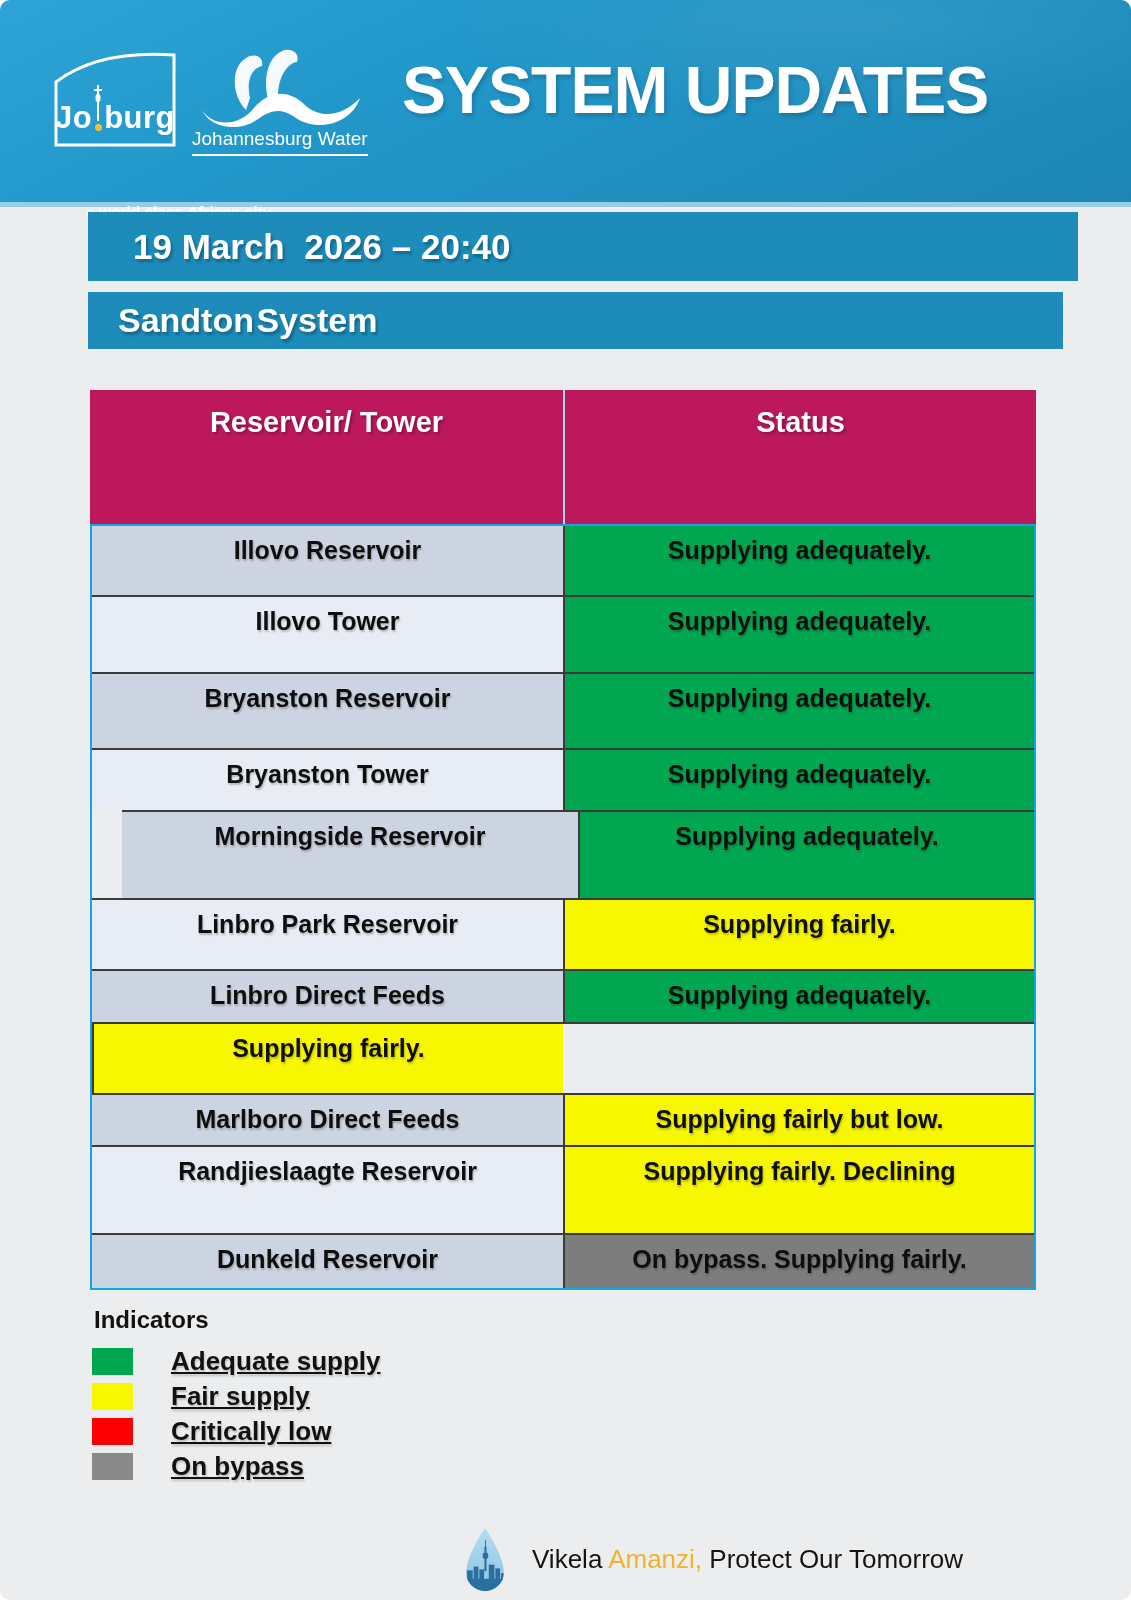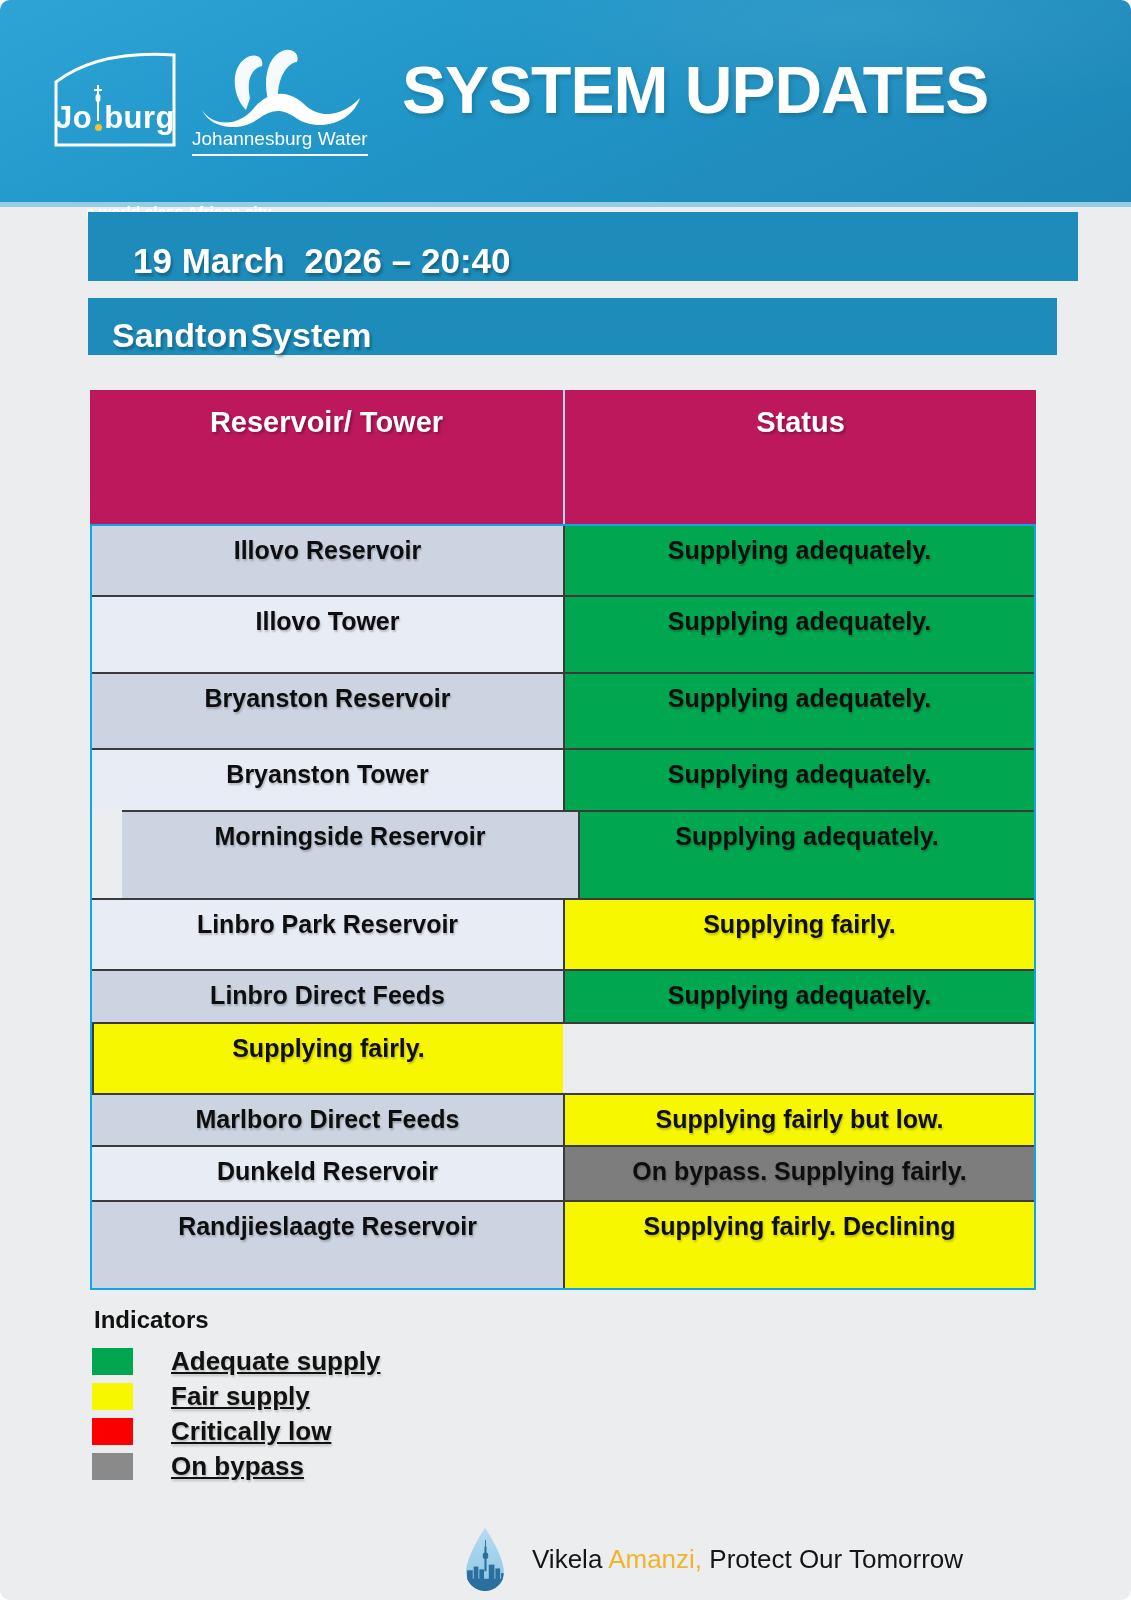--- a/index.html
+++ b/index.html
@@ -21,24 +21,24 @@
   .tower-dot{position:absolute;left:3px;bottom:5px;width:7px;height:7px;border-radius:50%;background:#f2c230;}
   .jb-tagline{position:absolute;left:33px;top:161px;color:#fff;font-size:15.5px;font-weight:bold;white-space:nowrap;}
   .jw-logo{position:absolute;left:190px;top:48px;width:180px;height:110px;}
   .jw-wave{position:absolute;left:4px;top:0;}
   .jw-name{position:absolute;left:2px;top:80px;color:#fff;font-size:19px;white-space:nowrap;
        border-bottom:2px solid #fff;padding-bottom:4px;}
   .hdr-title{position:absolute;left:402px;top:52px;margin:0;color:#fff;font-size:66px;font-weight:bold;
        letter-spacing:-1px;white-space:nowrap;text-shadow:2px 3px 4px rgba(0,0,0,.18);}
 
   
-  .banner{position:absolute;left:88px;width:945px;background:#1d8cbb;display:flex;align-items:flex-end;
+  .banner{position:absolute;left:88px;width:945px;background:#1d8cbb;display:flex;align-items:center;
        color:#fff;font-weight:bold;white-space:pre;text-shadow:2px 3px 3px rgba(0,0,0,.28);}
   .banner-date{top:212px;height:69px;font-size:35px;padding-left:45px;}
-  .banner-system{top:298px;height:57px;font-size:34px;padding-left:24px;word-spacing:-7px;}
+  .banner-system{top:292px;height:57px;font-size:34px;padding-left:30px;word-spacing:-7px;}
 
   
   .tbl{position:absolute;left:90px;top:390px;width:946px;box-sizing:border-box;}
   .thead{display:grid;grid-template-columns:1fr 1fr;height:134px;background:#be185d;}
   .th{text-align:center;padding-top:16px;color:#fff;font-size:29px;font-weight:bold;
       text-shadow:2px 2px 3px rgba(0,0,0,.3);}
   .th + .th{border-left:2px solid #a9d9ec;}
   .rows{border:2px solid #0ea5e9;box-sizing:border-box;}
   .row{display:grid;grid-template-columns:1fr 1fr;box-sizing:border-box;}
   .row + .row{border-top:2px solid #3b3b3b;}
@@ -144,27 +144,27 @@
         <div class="cell name">Linbro Direct Feeds</div>
         <div class="cell status" data-level="adequate">Supplying adequately.</div>
       </div>
       <div class="row" style="min-height:71px;">
         <div class="cell status" data-level="fair">Supplying fairly.</div>
       </div>
       <div class="row" style="min-height:52px;">
         <div class="cell name">Marlboro Direct Feeds</div>
         <div class="cell status" data-level="fair">Supplying fairly but low.</div>
       </div>
+      <div class="row" style="min-height:88px;">
+        <div class="cell name">Randjieslaagte Reservoir</div>
+        <div class="cell status" data-level="fair">Supplying fairly. Declining</div>
+      </div>
       <div class="row" style="min-height:55px;">
         <div class="cell name">Dunkeld Reservoir</div>
         <div class="cell status" data-level="bypass">On bypass. Supplying fairly.</div>
-      </div>
-      <div class="row" style="min-height:88px;">
-        <div class="cell name">Randjieslaagte Reservoir</div>
-        <div class="cell status" data-level="fair">Supplying fairly. Declining</div>
       </div>
     </div>
   </div>
 
   <div class="legend">
     <div class="legend-title">Indicators</div>
     <div class="legend-item">
       <span class="swatch" style="background: rgb(0, 167, 80);"></span>
       <span class="legend-label">Adequate supply</span>
     </div>

